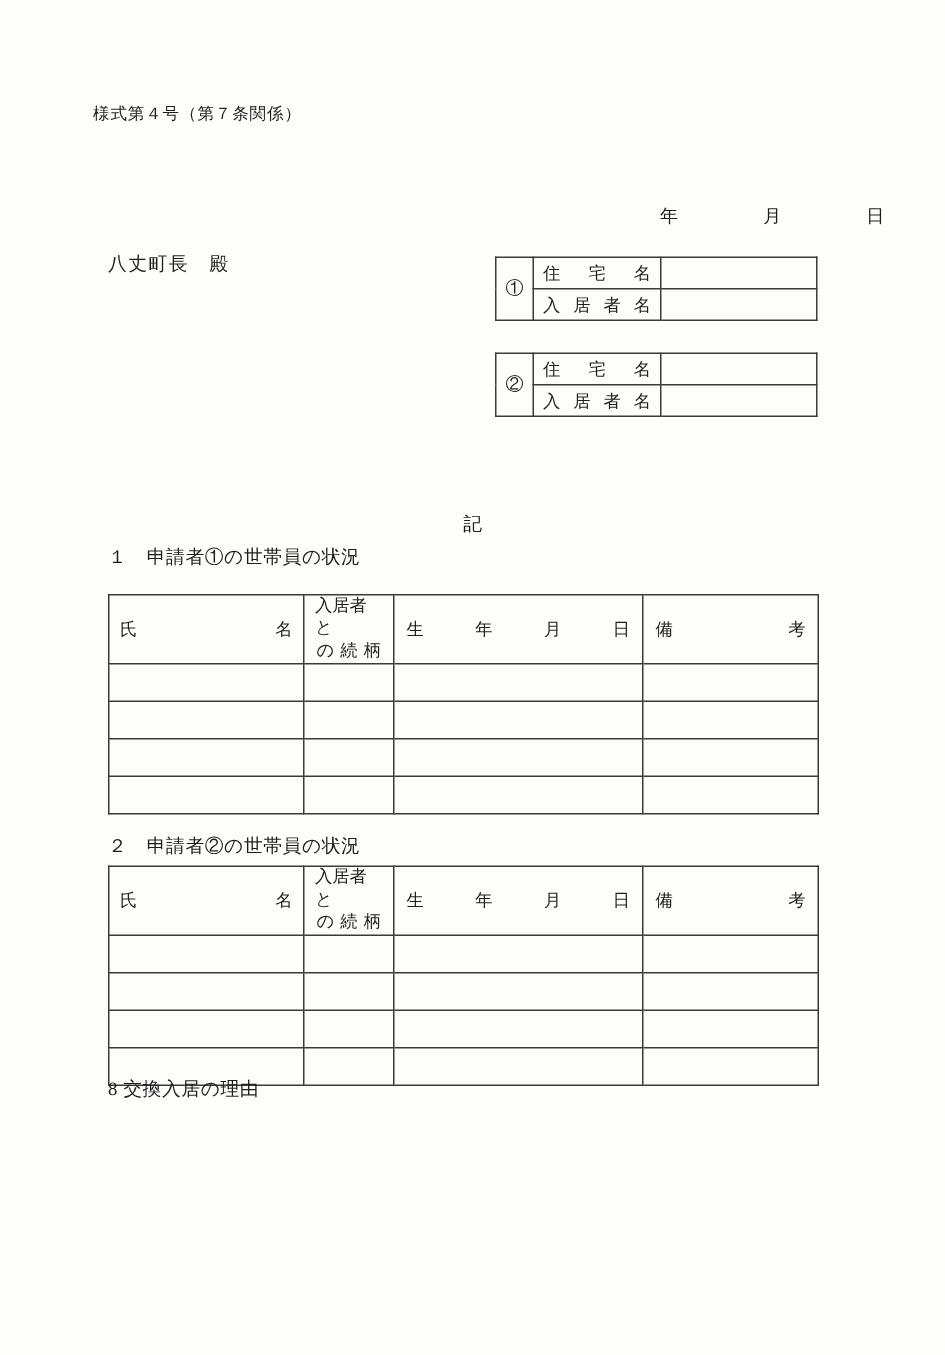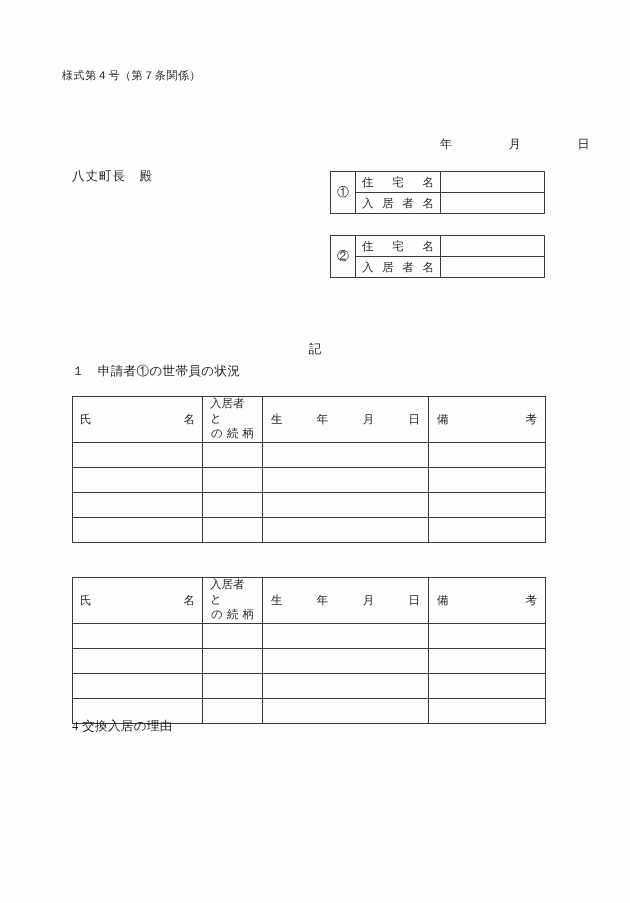--- a/index.html
+++ b/index.html
@@ -148,21 +148,20 @@
   .household td {
     border: 1px solid #3a3a3a;
     padding: 0;
   }
 
   .household th {
     font-weight: normal;
     height: 34px;
     vertical-align: middle;
     padding: 0 7px;
-    font-family: Liberation Mono, monospace;
   }
   .household td { height: 24px; }
 
   .col-name     { width: 130px; }
   .col-relation { width: 60px;  }
   .col-birth    { width: 166px; }
   .col-remarks  { width: 117px; }
 
   .th-relation {
     padding: 0 4px;
@@ -313,20 +312,21 @@
       </tr>
       <tr>
         <td></td>
         <td></td>
         <td></td>
         <td></td>
       </tr>
     </tbody>
   </table>
 
+  <div class="abs sec-heading sec2-heading">２　申請者②の世帯員の状況</div>
 
   <table class="household h2">
     <colgroup>
       <col class="col-name">
         <col class="col-relation">
         <col class="col-birth">
         <col class="col-remarks">
     </colgroup>
     <thead>
       <tr>
@@ -381,15 +381,15 @@
       </tr>
       <tr>
         <td></td>
         <td></td>
         <td></td>
         <td></td>
       </tr>
     </tbody>
   </table>
 
-  <div class="abs sec-heading sec3-heading">4 交換入居の理由</div>
+  <div class="abs sec-heading sec3-heading">8 交換入居の理由</div>
 
 </div>
 
 </body></html>

